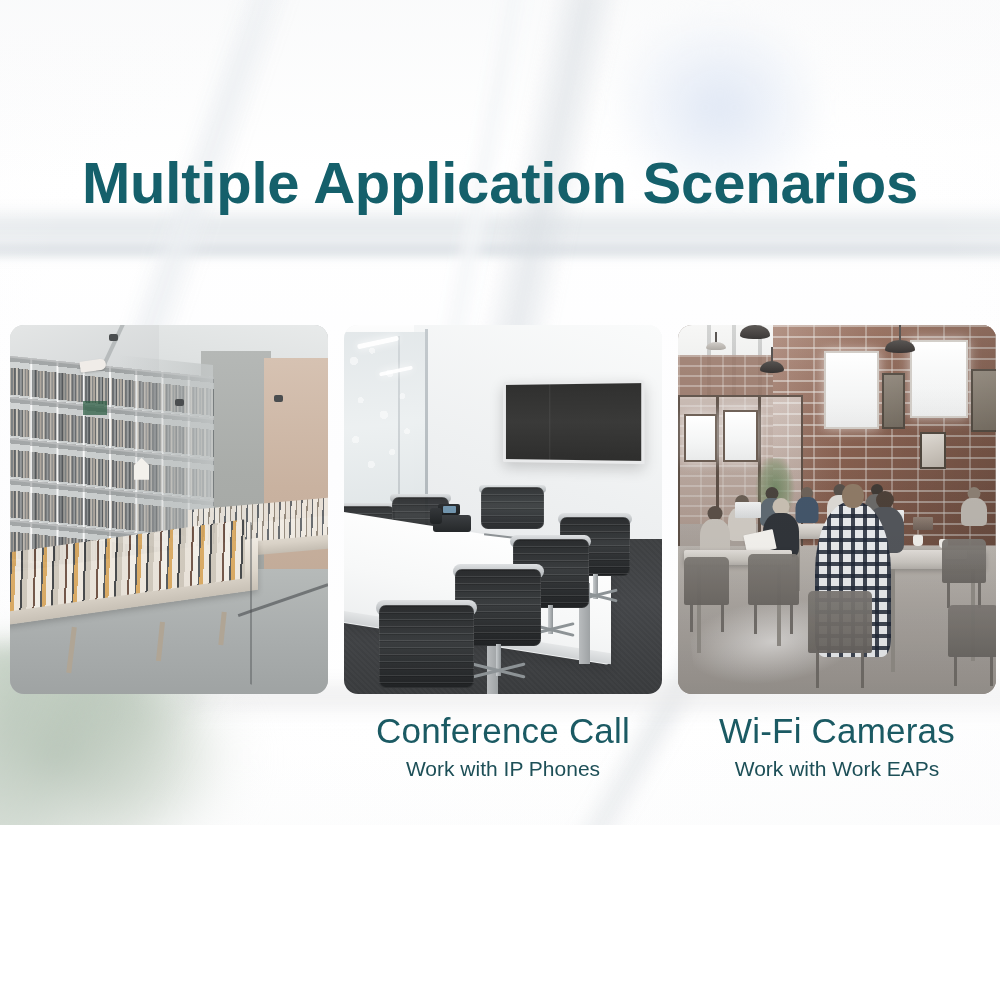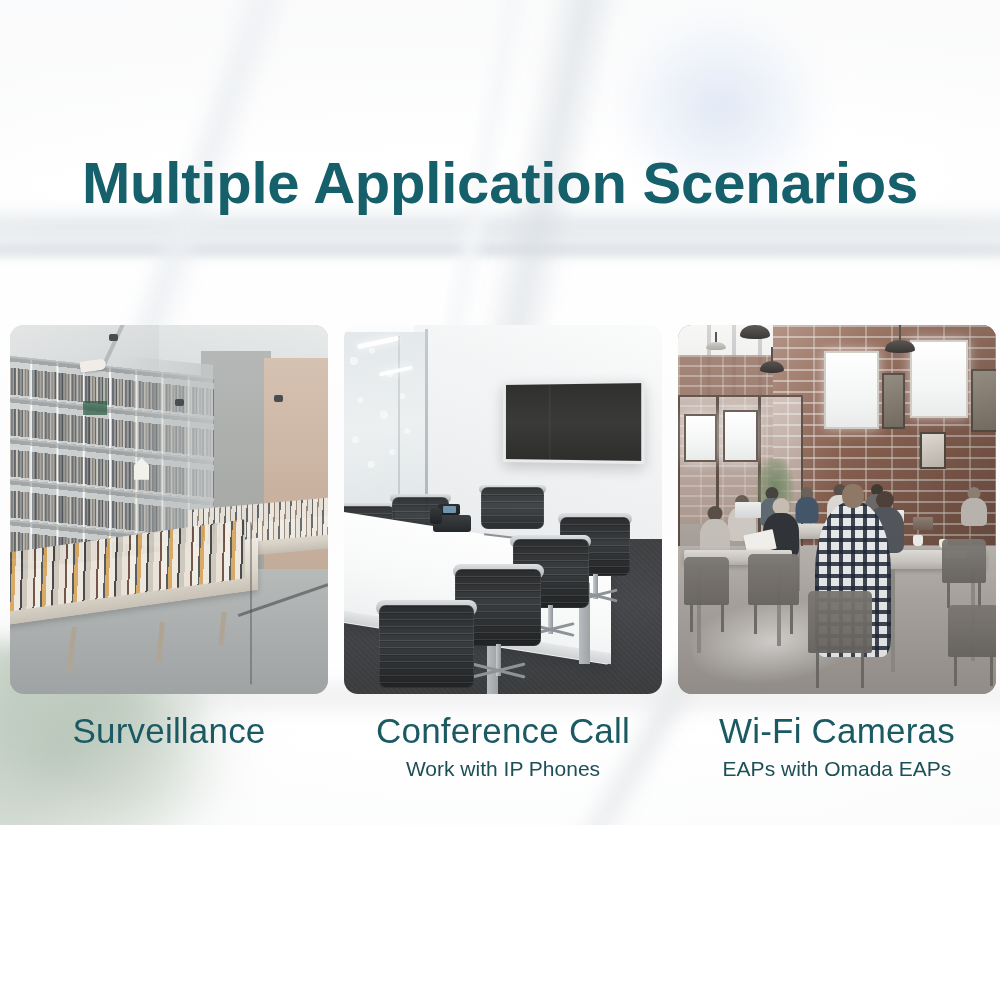--- a/index.html
+++ b/index.html
@@ -573,21 +573,20 @@
         <div class="displaybooks"></div>
         <div class="tablelegs">
           <div class="leg" style="left:12%;top:10%;height:70%;transform:rotate(7deg)"></div>
           <div class="leg" style="left:52%;top:2%;height:58%;transform:rotate(6deg)"></div>
           <div class="leg" style="left:80%;top:-12%;height:50%;transform:rotate(6deg)"></div>
         </div>
         <div class="railing"></div>
         <div class="railbar"></div>
       </div>
       <div class="cap">
-        <div class="cap-title" style="color:#1b5a63">Surveillance</div>
       </div>
     </div>
 
     <div class="card">
       <div class="photo p2">
         <div class="ceiling"></div>
         <div class="wall"></div>
         <div class="glasspanel"></div>
         <div class="glass-frost"></div>
         <div class="glass-mull m1"></div>
@@ -773,18 +772,18 @@
         </div>
         <div class="mchair" style="left:41%;top:72%;width:20%;height:17%"></div>
         <div class="mchair" style="left:83%;top:58%;width:14%;height:12%"></div>
         <div class="mchair" style="left:85%;top:76%;width:16%;height:14%"></div>
         <div class="laptop" style="left:74%;top:52%;width:20px;height:13px;background:linear-gradient(180deg,#8f7f74,#6f6158)"></div>
 
         <div class="overlay-grade"></div>
       </div>
       <div class="cap">
         <div class="cap-title" style="color:#1b5a63">Wi-Fi Cameras</div>
-        <div class="cap-sub" style="color:#1d4f57">EAPs with Omada EAPs</div>
+        <div class="cap-sub" style="color:#1d4f57">Work with Work EAPs</div>
       </div>
     </div>
 
   </div>
 </div>
 
 </body></html>

